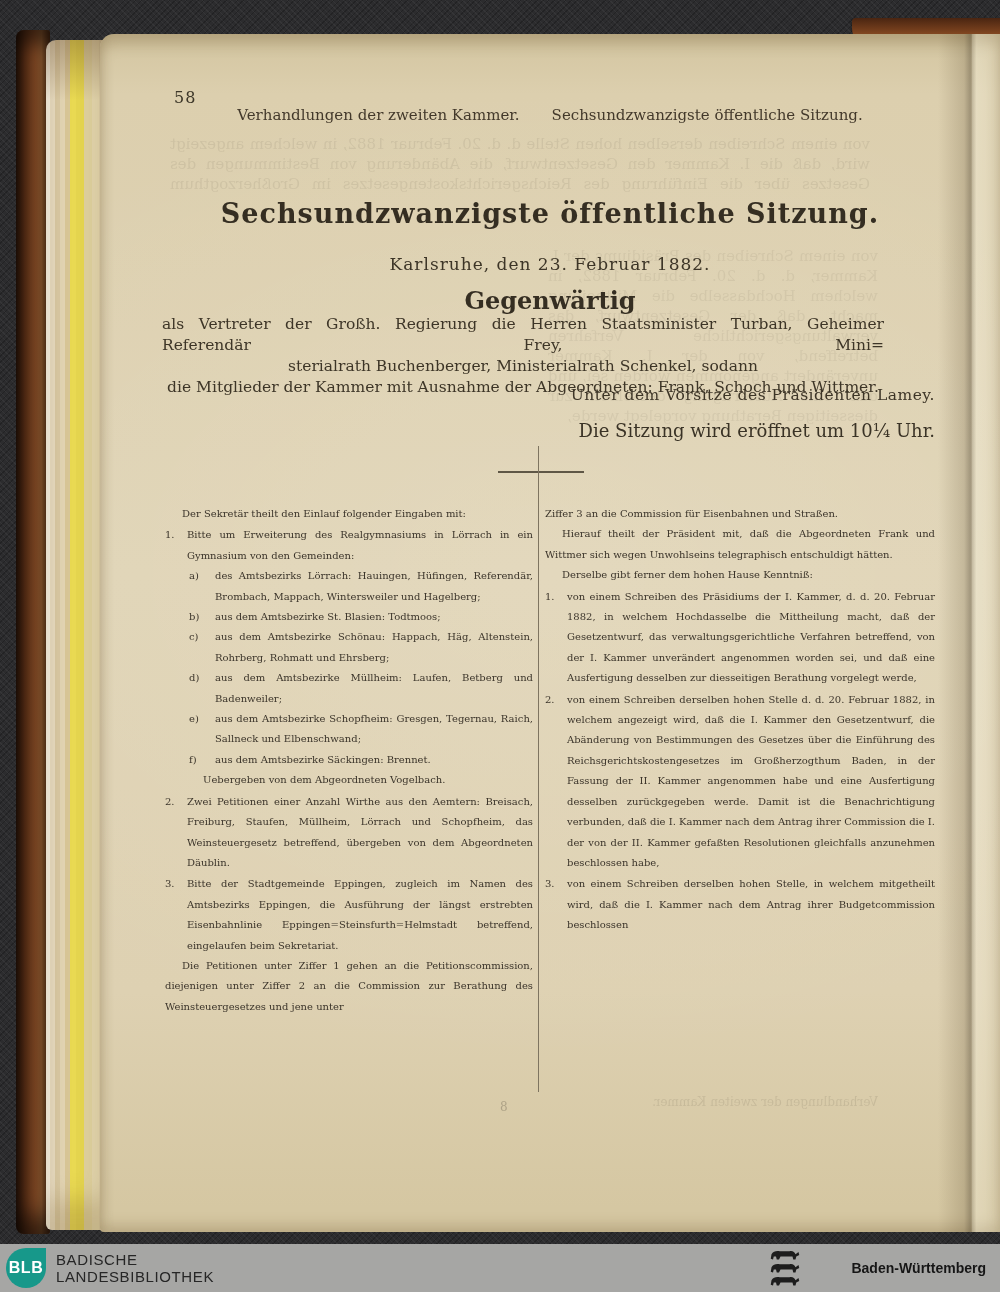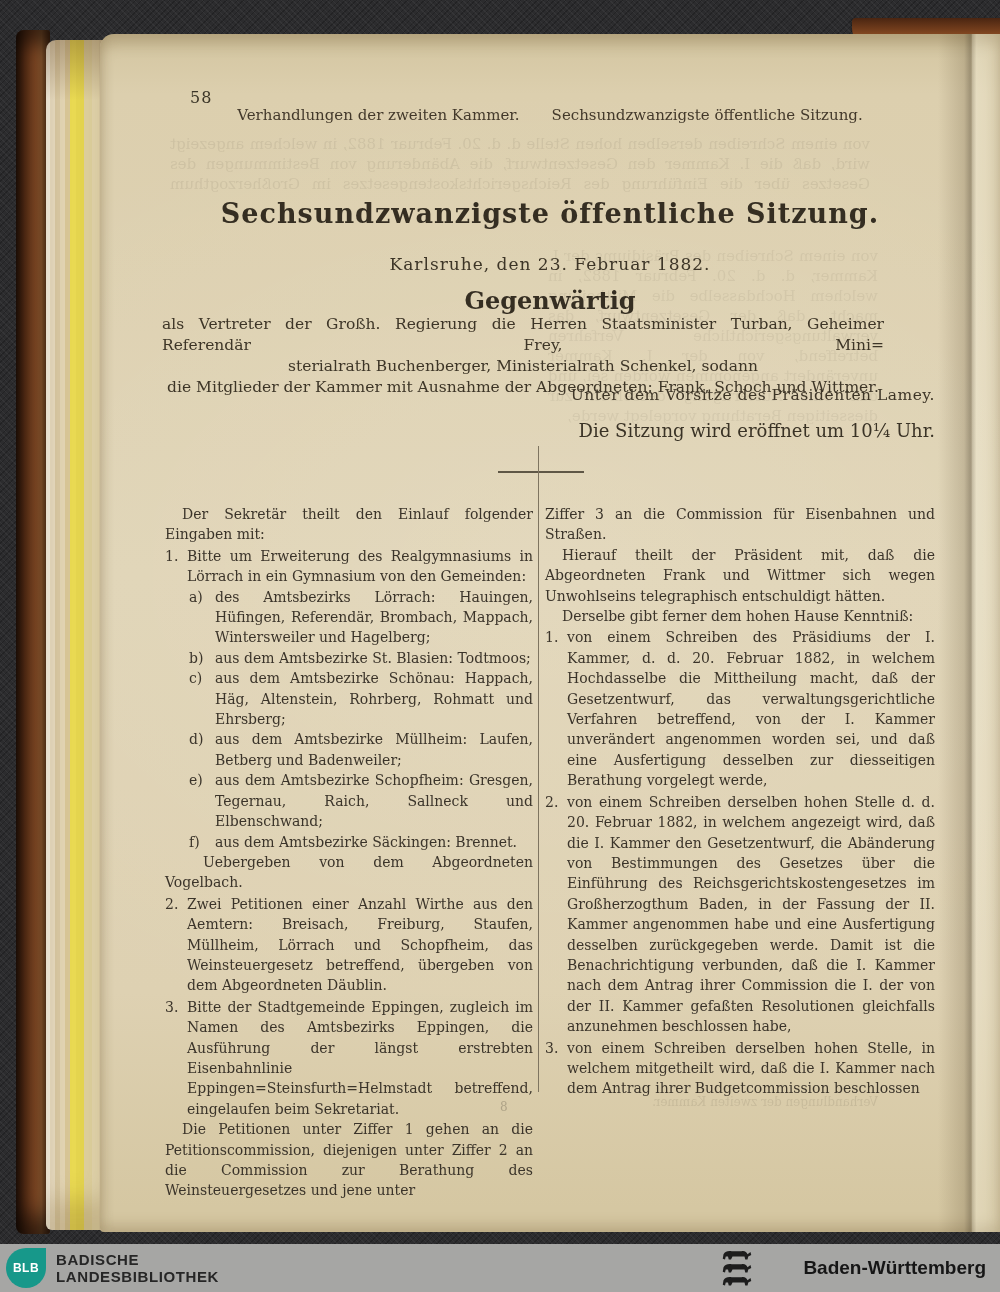--- a/index.html
+++ b/index.html
@@ -50,64 +50,64 @@
     position:absolute;left:838px;top:0;width:62px;height:1198px;
     background:linear-gradient(90deg, rgba(0,0,0,0) 0, rgba(95,78,48,.22) 42%, rgba(60,48,28,.38) 52%, rgba(255,252,240,.18) 62%, rgba(245,240,225,.10) 80%, rgba(0,0,0,0) 100%);
     pointer-events:none;
   }
   .right-page-tint{
     position:absolute;left:872px;top:0;width:28px;height:1198px;
     background:rgba(242,236,216,.22);pointer-events:none;
   }
   
   .content{position:absolute;left:0;top:0;width:100%;height:100%;}
-  .pagenum{position:absolute;left:74px;top:54px;font-size:16px;letter-spacing:1px;color:#3d3729;margin-left:16px;}
+  .pagenum{position:absolute;left:74px;top:54px;font-size:16px;letter-spacing:1px;color:#3d3729;}
   .runhead{position:absolute;left:65px;top:72px;width:770px;text-align:center;font-size:15px;color:#43392b;}
   .runhead span{margin:0 16px;}
   .doc-title{position:absolute;left:65px;top:164px;width:770px;text-align:center;
     font-size:27px;font-weight:bold;letter-spacing:1px;color:#352e22;}
   .dateline{position:absolute;left:65px;top:220px;width:770px;text-align:center;font-size:17px;letter-spacing:1px;color:#3d3527;}
   .present-head{position:absolute;left:65px;top:252px;width:770px;text-align:center;font-size:24px;font-weight:bold;color:#352e22;}
   .present{position:absolute;left:62px;top:280px;width:722px;font-size:15.5px;line-height:21px;color:#3d3527;}
   .present .l1{text-align:justify;text-align-last:justify;}
   .present .l2,.present .l3{text-align:center;}
   .chair{position:absolute;left:65px;top:352px;width:770px;text-align:right;font-size:15.5px;letter-spacing:.5px;color:#3d3527;}
   .opening{position:absolute;left:65px;top:386px;width:770px;text-align:right;font-size:18px;color:#3a3326;}
   .short-rule{position:absolute;left:398px;top:437px;width:86px;height:2px;background:#5f5746;}
   .col-divider{position:absolute;left:438px;top:412px;width:1px;height:646px;background:#7e7460;}
   .columns{position:absolute;left:65px;top:470px;width:770px;display:grid;grid-template-columns:368px 390px;column-gap:12px;
-    font-size:14px;line-height:20.4px;color:#3b342a;}
+    font-size:10px;line-height:20.4px;color:#3b342a;}
   .col p{margin:0;text-align:justify;}
   .indent{text-indent:17px;}
   .num-item{display:flex;margin-top:1px;}
   .num-item .lbl{flex:none;width:22px;}
   .num-item .txt{flex:1;text-align:justify;}
   .sub-item{display:flex;margin-left:24px;}
   .sub-item .lbl{flex:none;width:26px;}
   .sub-item .txt{flex:1;text-align:justify;}
   .note{margin-left:24px;text-indent:38px;text-align:justify;}
   
   .ghost{position:absolute;transform:scaleX(-1);opacity:.075;color:#473f30;
     font-size:15px;line-height:20px;overflow:hidden;filter:blur(.5px);text-align:justify;pointer-events:none;}
   .g1{left:70px;top:100px;width:700px;height:58px;opacity:.09;}
   .g2{left:448px;top:212px;width:330px;height:192px;}
   .g3{left:448px;top:1058px;width:330px;height:18px;opacity:.12;font-size:12px;}
   .sig8{position:absolute;left:400px;top:1066px;font-size:12px;opacity:.28;}
   
   .footer{position:absolute;left:0;bottom:0;width:1000px;height:48px;background:#a6a6a4;
     font-family:"Liberation Sans", sans-serif;}
   .blb-logo{position:absolute;left:6px;top:4px;width:40px;height:40px;background:#17988a;
-    border-radius:50% 0 50% 50%;color:#ffffff;font-weight:bold;font-size:12px;
+    border-radius:50% 0 50% 50%;color:#ffffff;font-weight:bold;font-size:16px;
     display:flex;align-items:center;justify-content:center;letter-spacing:.5px;}
-  .blb-name{position:absolute;left:56px;top:7px;font-weight:bold;font-size:15px;line-height:17px;
+  .blb-name{position:absolute;left:56px;top:7px;font-weight:normal;font-size:15px;line-height:17px;
     color:#262626;letter-spacing:.6px;}
   .bw-group{position:absolute;right:14px;top:0;height:48px;display:flex;align-items:center;gap:9px;}
   .lions{display:flex;flex-direction:column;gap:1px;}
   .lions svg{display:block;}
-  .bw-name{font-size:19px;font-weight:600;color:#161616;padding-left:40px;}
+  .bw-name{font-size:14px;font-weight:600;color:#161616;padding-left:40px;}
 </style>
 </head>
 <body>
 
 <div class="spine"></div>
 <div class="edge-stack"></div>
 <div class="leather-top-right"></div>
 
 <div class="page">
   <div class="content">

